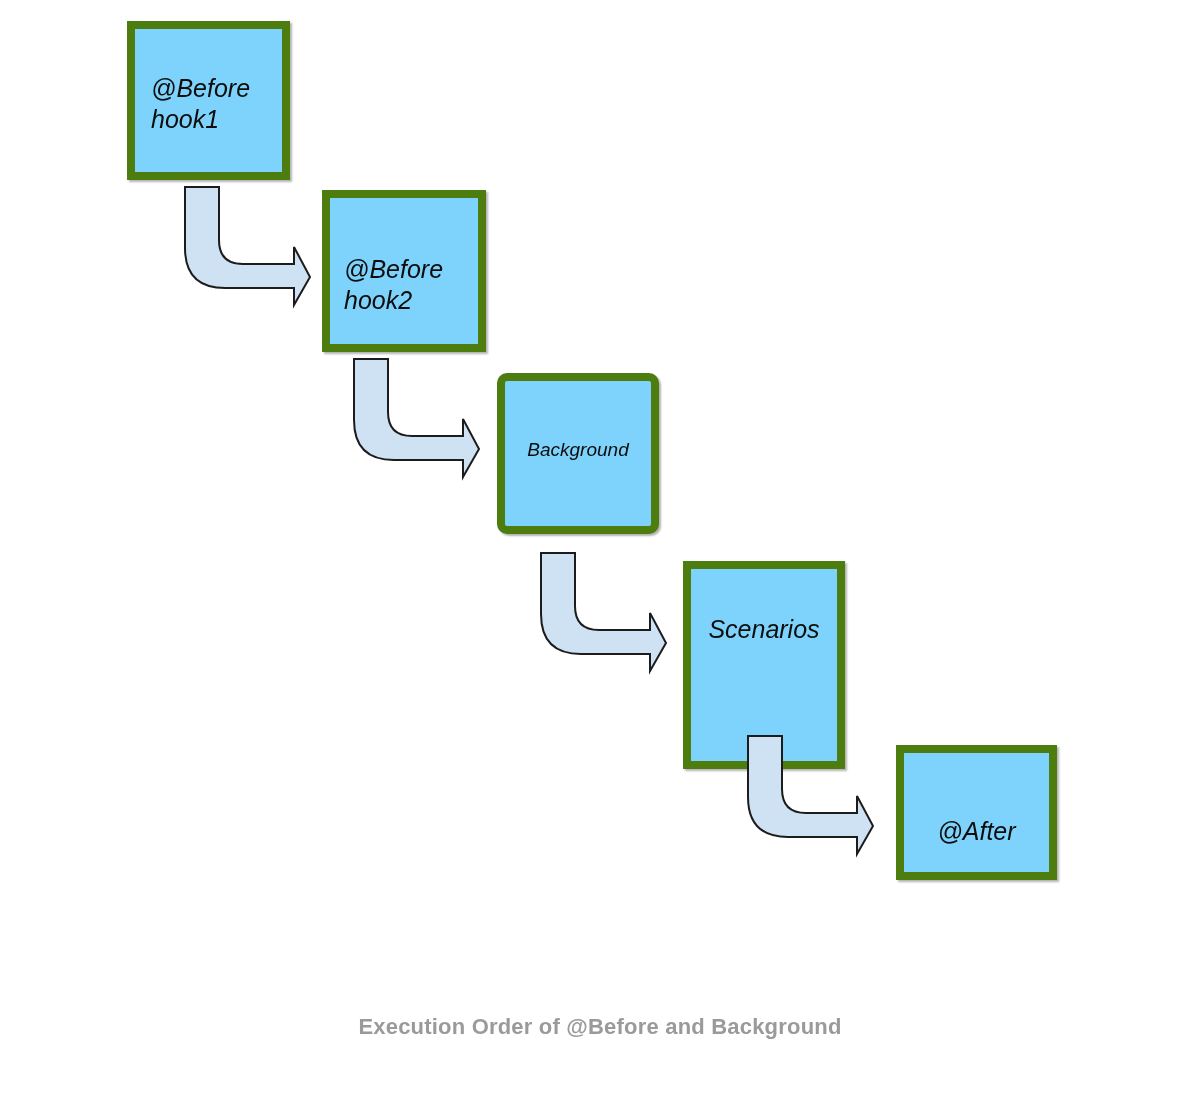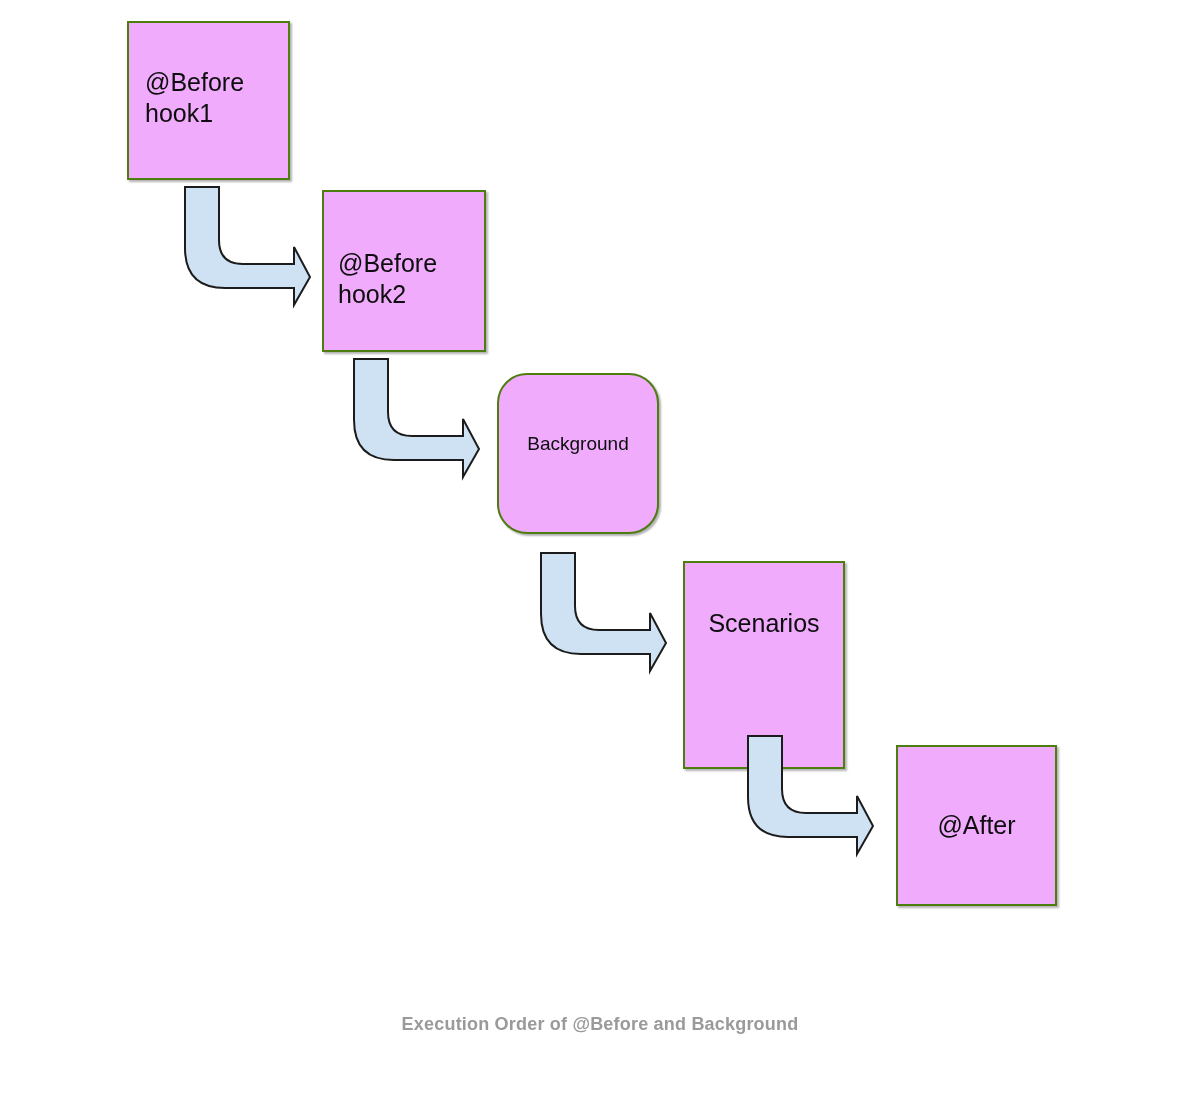--- a/index.html
+++ b/index.html
@@ -20,26 +20,27 @@
     position: absolute;
     left: 0;
     top: 0;
     width: 1200px;
     height: 1109px;
   }
 
   .node {
     position: absolute;
     box-sizing: border-box;
-    background: #f0abfc;
-    border: 2px solid #4d7c0f;
+    background: #7dd3fc;
+    border: 8px solid #4d7c0f;
     box-shadow: 2px 2px 2px rgba(0,0,0,0.30);
     display: flex;
     color: #0d0d0d;
     overflow: hidden;
+    font-style: italic;
   }
 
   .node-label {
     display: block;
     white-space: pre-line;
     line-height: 1.22;
   }
 
   
   .node-before-hook1 {
@@ -51,35 +52,35 @@
   }
   .node-before-hook2 {
     left: 322px; top: 190px; width: 164px; height: 162px;
     align-items: flex-start;
     justify-content: flex-start;
     padding: 56px 0 0 14px;
     font-size: 25px;
   }
   .node-background {
     left: 497px; top: 373px; width: 162px; height: 161px;
-    border-radius: 30px;
+    border-radius: 10px;
     align-items: flex-start;
     justify-content: center;
     padding-top: 57px;
     font-size: 19px;
   }
   .node-scenarios {
     left: 683px; top: 561px; width: 162px; height: 208px;
     align-items: flex-start;
     justify-content: center;
     padding-top: 45px;
     font-size: 25px;
   }
   .node-after {
-    left: 896px; top: 745px; width: 161px; height: 161px;
+    left: 896px; top: 745px; width: 161px; height: 135px;
     align-items: flex-start;
     justify-content: center;
     padding-top: 63px;
     font-size: 25px;
   }
 
   
   .arrow-svg {
     position: absolute;
     overflow: visible;
@@ -96,21 +97,21 @@
   .arrow-3 { left: 537px; top: 552px; }
   .arrow-4 { left: 744px; top: 735px; }
 
   
   .caption {
     position: absolute;
     left: 0;
     top: 1014px;
     width: 1200px;
     text-align: center;
-    font-size: 18px;
+    font-size: 22px;
     font-weight: bold;
     color: #9a9a9a;
     letter-spacing: 0.2px;
   }
 </style>
 </head>
 <body>
 
 <div id="canvas">
 

